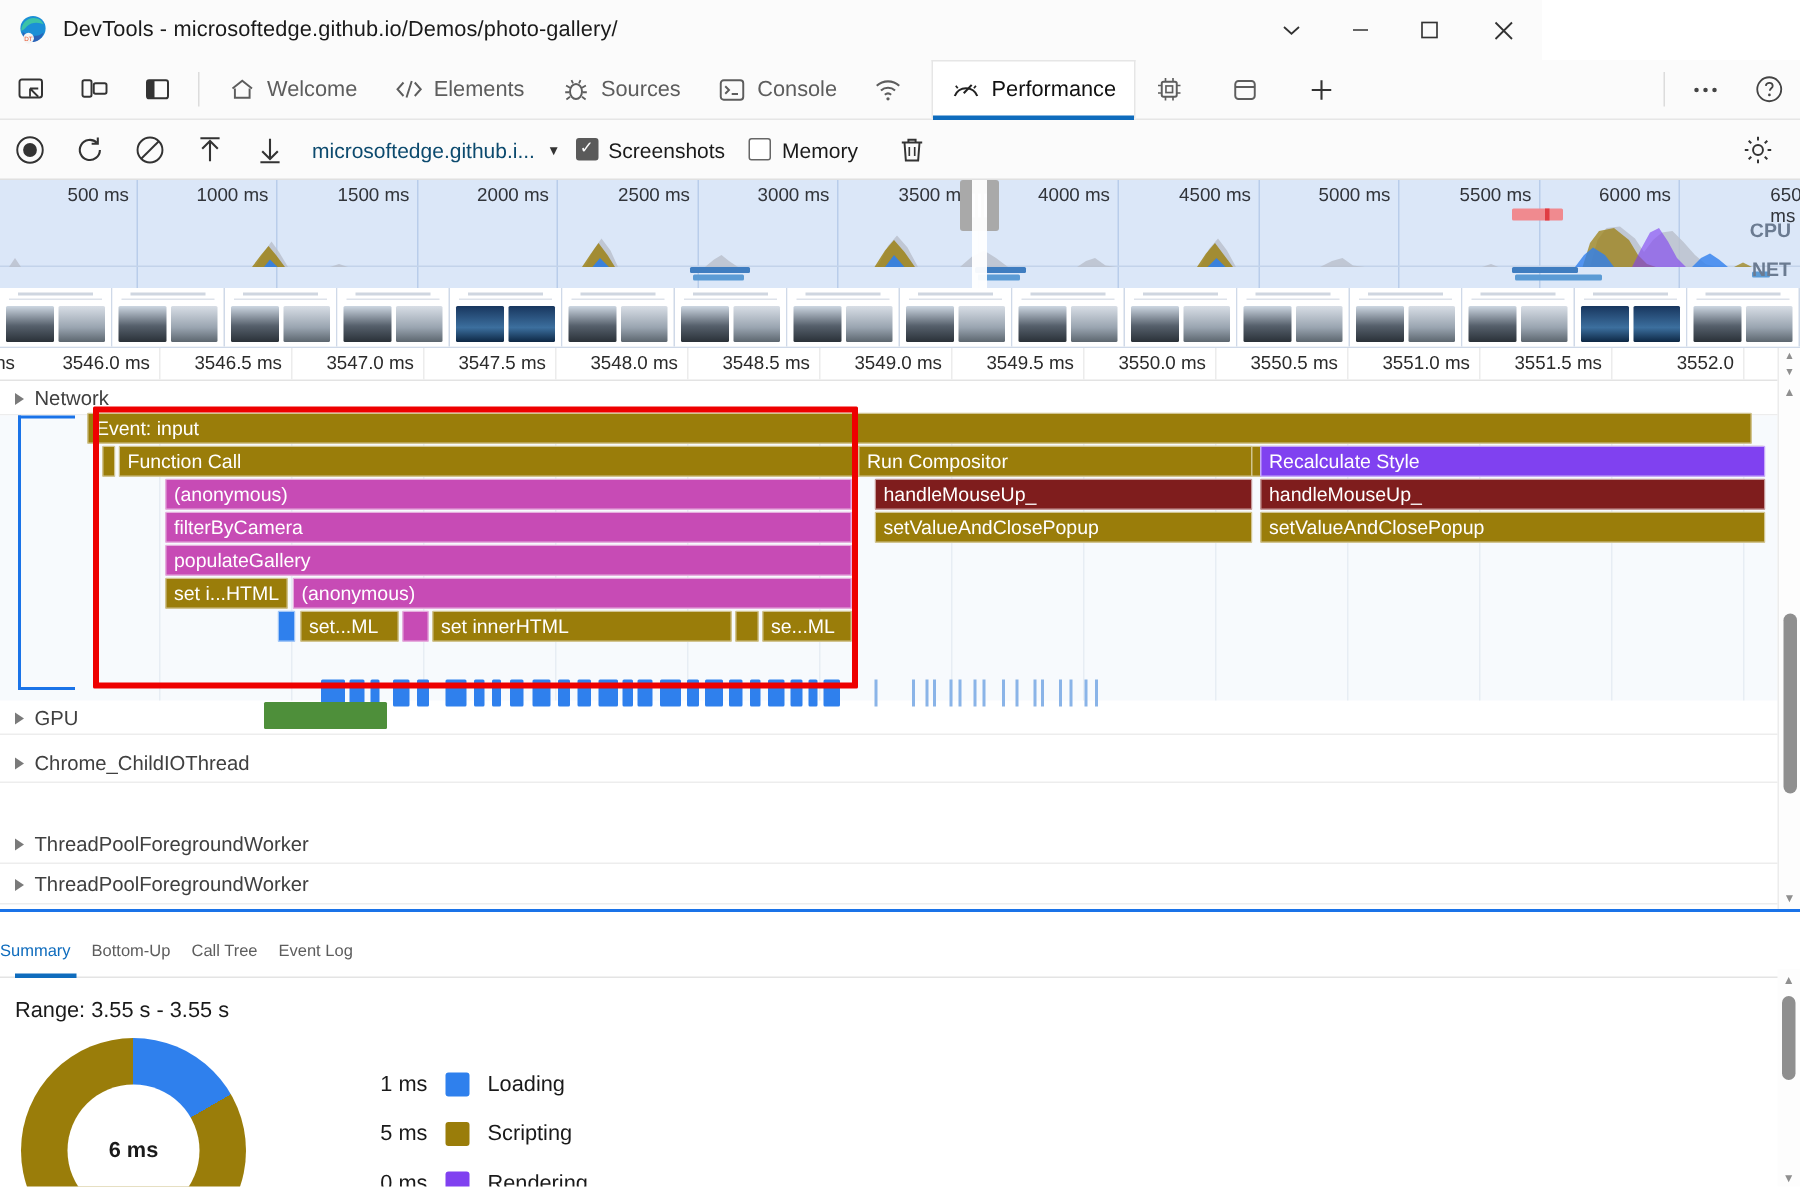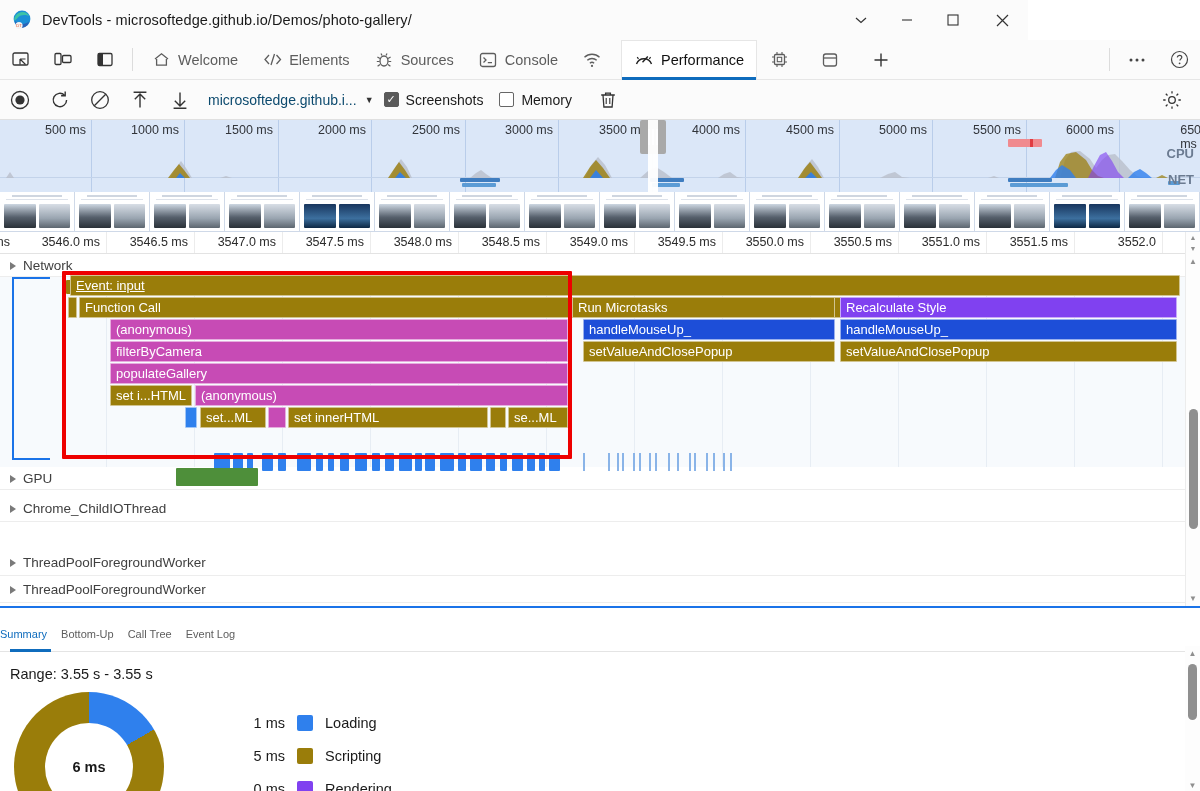--- a/index.html
+++ b/index.html
@@ -116,21 +116,21 @@
   .flamearea { position: absolute; left: 0; top: 23px; width: 1200px; height: 190px; background: #f7fafd; }
   .vgrid { position: absolute; top: 0; bottom: 0; width: 1px; background: #e7edf4; }
   .bar {
     position: absolute; height: 21px; border-radius: 1px; overflow: hidden;
     font-size: 13px; color: #fff; display: flex; align-items: center;
     padding-left: 5px; white-space: nowrap; border: 1px solid rgba(255,255,255,.55);
   }
   .c-script { background: #9a7d0a; }
   .c-js     { background: #c74bb5; }
   .c-render { background: #8041f0; }
-  .c-red    { background: #1d4ed8; }
+  .c-red    { background: #7f1d1d; }
   .c-load   { background: #2f80ed; }
 
   .redbox {
     position: absolute; border: 4px solid #ee0000; pointer-events: none; z-index: 20;
     border-radius: 1px;
   }
   .selbracket { position: absolute; border: 2px solid #1a73e8; border-right: none; z-index: 5; }
 
   .gpubar { position: absolute; height: 18px; background: #4e8f3a; border-radius: 1px; }
   .tickline { position: absolute; width: 2px; background: #8ab4e8; }
@@ -626,25 +626,25 @@
         <div class="vgrid" style="left: 370px;"></div>
         <div class="vgrid" style="left: 458px;"></div>
         <div class="vgrid" style="left: 546px;"></div>
         <div class="vgrid" style="left: 634px;"></div>
         <div class="vgrid" style="left: 722px;"></div>
         <div class="vgrid" style="left: 810px;"></div>
         <div class="vgrid" style="left: 898px;"></div>
         <div class="vgrid" style="left: 986px;"></div>
         <div class="vgrid" style="left: 1074px;"></div>
         <div class="vgrid" style="left: 1162px;"></div>
-        <div class="bar c-script" style="left: 70px; top: -2px; width: 1110px; text-decoration: underline;">Event: input</div>
+        <div class="bar c-script" style="left: 58px; top: -2px; width: 1110px;">Event: input</div>
         <div class="bar c-script" style="left: 68px; top: 20px; width: 9px;"></div>
         <div class="bar c-script" style="left: 79px; top: 20px; width: 1097px;">Function Call</div>
         <div class="bar c-js" style="left: 110px; top: 42px; width: 458px;">(anonymous)</div>
-        <div class="bar c-script" style="left: 572px; top: 20px; width: 263px;">Run Microtasks</div>
+        <div class="bar c-script" style="left: 572px; top: 20px; width: 263px;">Run Compositor</div>
         <div class="bar c-render" style="left: 840px; top: 20px; width: 337px;">Recalculate Style</div>
         <div class="bar c-js" style="left: 110px; top: 64px; width: 458px;">filterByCamera</div>
         <div class="bar c-red" style="left: 583px; top: 42px; width: 252px;">handleMouseUp_</div>
         <div class="bar c-red" style="left: 840px; top: 42px; width: 337px;">handleMouseUp_</div>
         <div class="bar c-js" style="left: 110px; top: 86px; width: 458px;">populateGallery</div>
         <div class="bar c-script" style="left: 583px; top: 64px; width: 252px;">setValueAndClosePopup</div>
         <div class="bar c-script" style="left: 840px; top: 64px; width: 337px;">setValueAndClosePopup</div>
         <div class="bar c-script" style="left: 110px; top: 108px; width: 82px;">set i...HTML</div>
         <div class="bar c-js" style="left: 195px; top: 108px; width: 373px;">(anonymous)</div>
         <div class="bar c-load" style="left: 185px; top: 130px; width: 12px;"></div>

